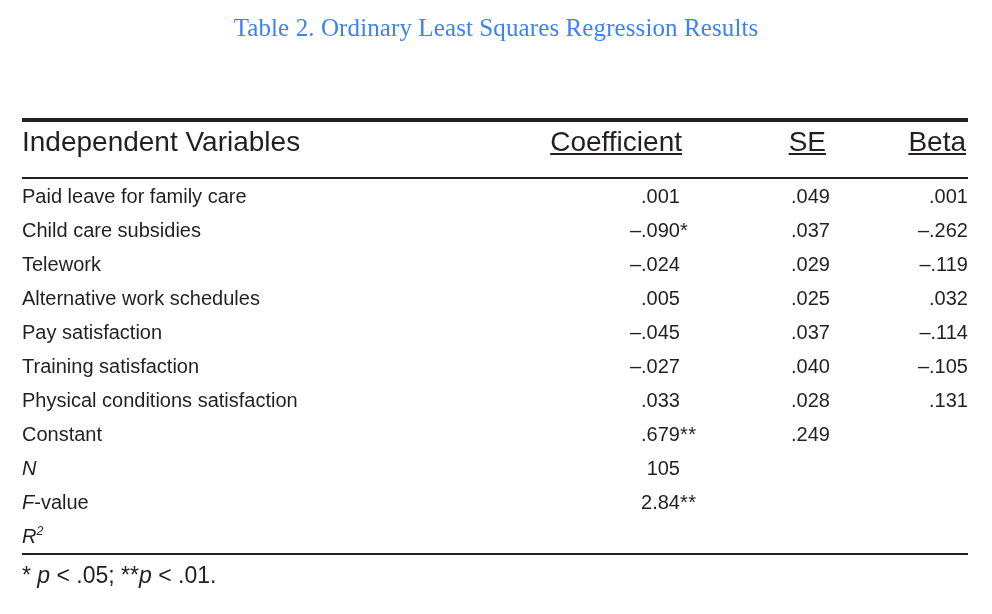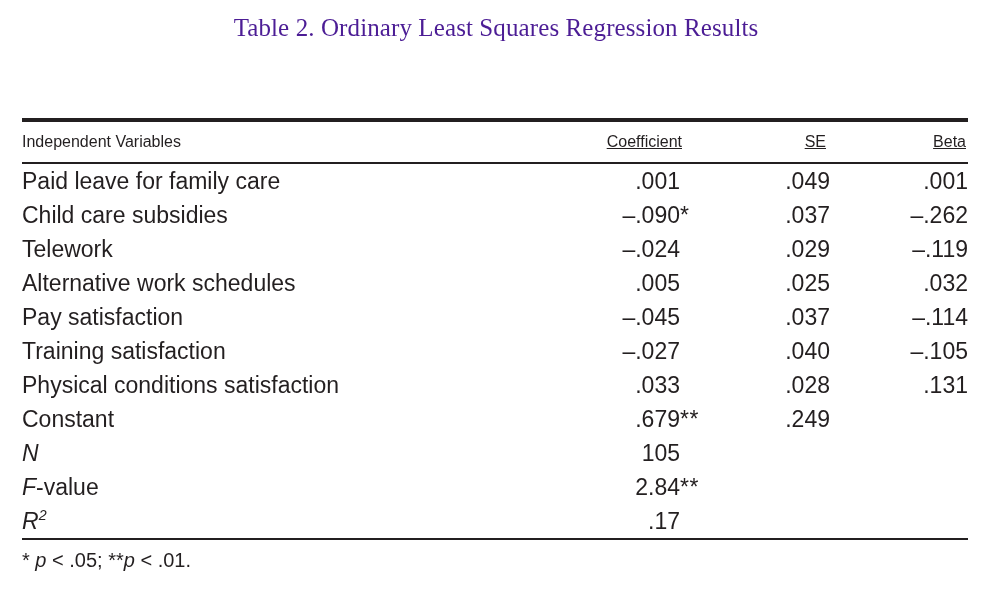--- a/index.html
+++ b/index.html
@@ -22,21 +22,21 @@
     overflow: hidden;
   }
 
   
   .title-block {
     padding-top: 12px;
     text-align: center;
     font-family: "Liberation Serif", serif;
     font-size: 25px;
     line-height: 31px;
-    color: #4c1d95;
+    color: #3b82f6;
     letter-spacing: 0.1px;
   }
   .title-line { display: block; }
 
   
   .table-wrap {
     position: absolute;
     left: 22px;
     top: 118px;
     width: 946px;
@@ -56,29 +56,29 @@
     height: 2px;
     background: #231f20;
     width: 100%;
   }
 
   
   .row {
     display: grid;
     grid-template-columns: 490px 168px 150px 138px;
     align-items: baseline;
-    font-size: 23px;
+    font-size: 20px;
     line-height: 34px;
     height: 34px;
     white-space: nowrap;
   }
   .row.header {
-    height: 40px;
+    height: 55px;
     line-height: 40px;
-    font-size: 16px;
+    font-size: 28px;
   }
 
   .cell-label {
     text-align: left;
     overflow: visible;
   }
 
   
   .cell-num {
     position: relative;
@@ -109,21 +109,21 @@
   .stat-sym { font-style: italic; }
   .stat-sym sup {
     font-style: italic;
     font-size: 0.62em;
     vertical-align: super;
     line-height: 0;
   }
 
   
   .footnote {
-    font-size: 20px;
+    font-size: 23px;
     line-height: 30px;
     padding-top: 5px;
     white-space: nowrap;
   }
   .footnote i { font-style: italic; }
 </style>
 </head>
 <body>
 
 <div class="page">
@@ -207,21 +207,20 @@
           <div class="cell-num"></div>
         </div>
         <div class="row">
           <div class="cell-label"><span class="stat-sym">F</span><span>-value</span></div>
           <div class="cell-num"><span class="numtext">2.84<span class="stars">**</span></span></div>
           <div class="cell-num"></div>
           <div class="cell-num"></div>
         </div>
         <div class="row">
           <div class="cell-label"><span class="stat-sym">R<sup>2</sup></span></div>
-          <div class="cell-num"><span class="numtext">.17</span></div>
           <div class="cell-num"></div>
           <div class="cell-num"></div>
         </div>
       </div>
 
     <div class="rule-bottom"></div>
 
     <div class="footnote">
       <span>* </span><i>p</i><span> &lt; .05; </span><span>**</span><i>p</i><span> &lt; .01.</span>
     </div>

